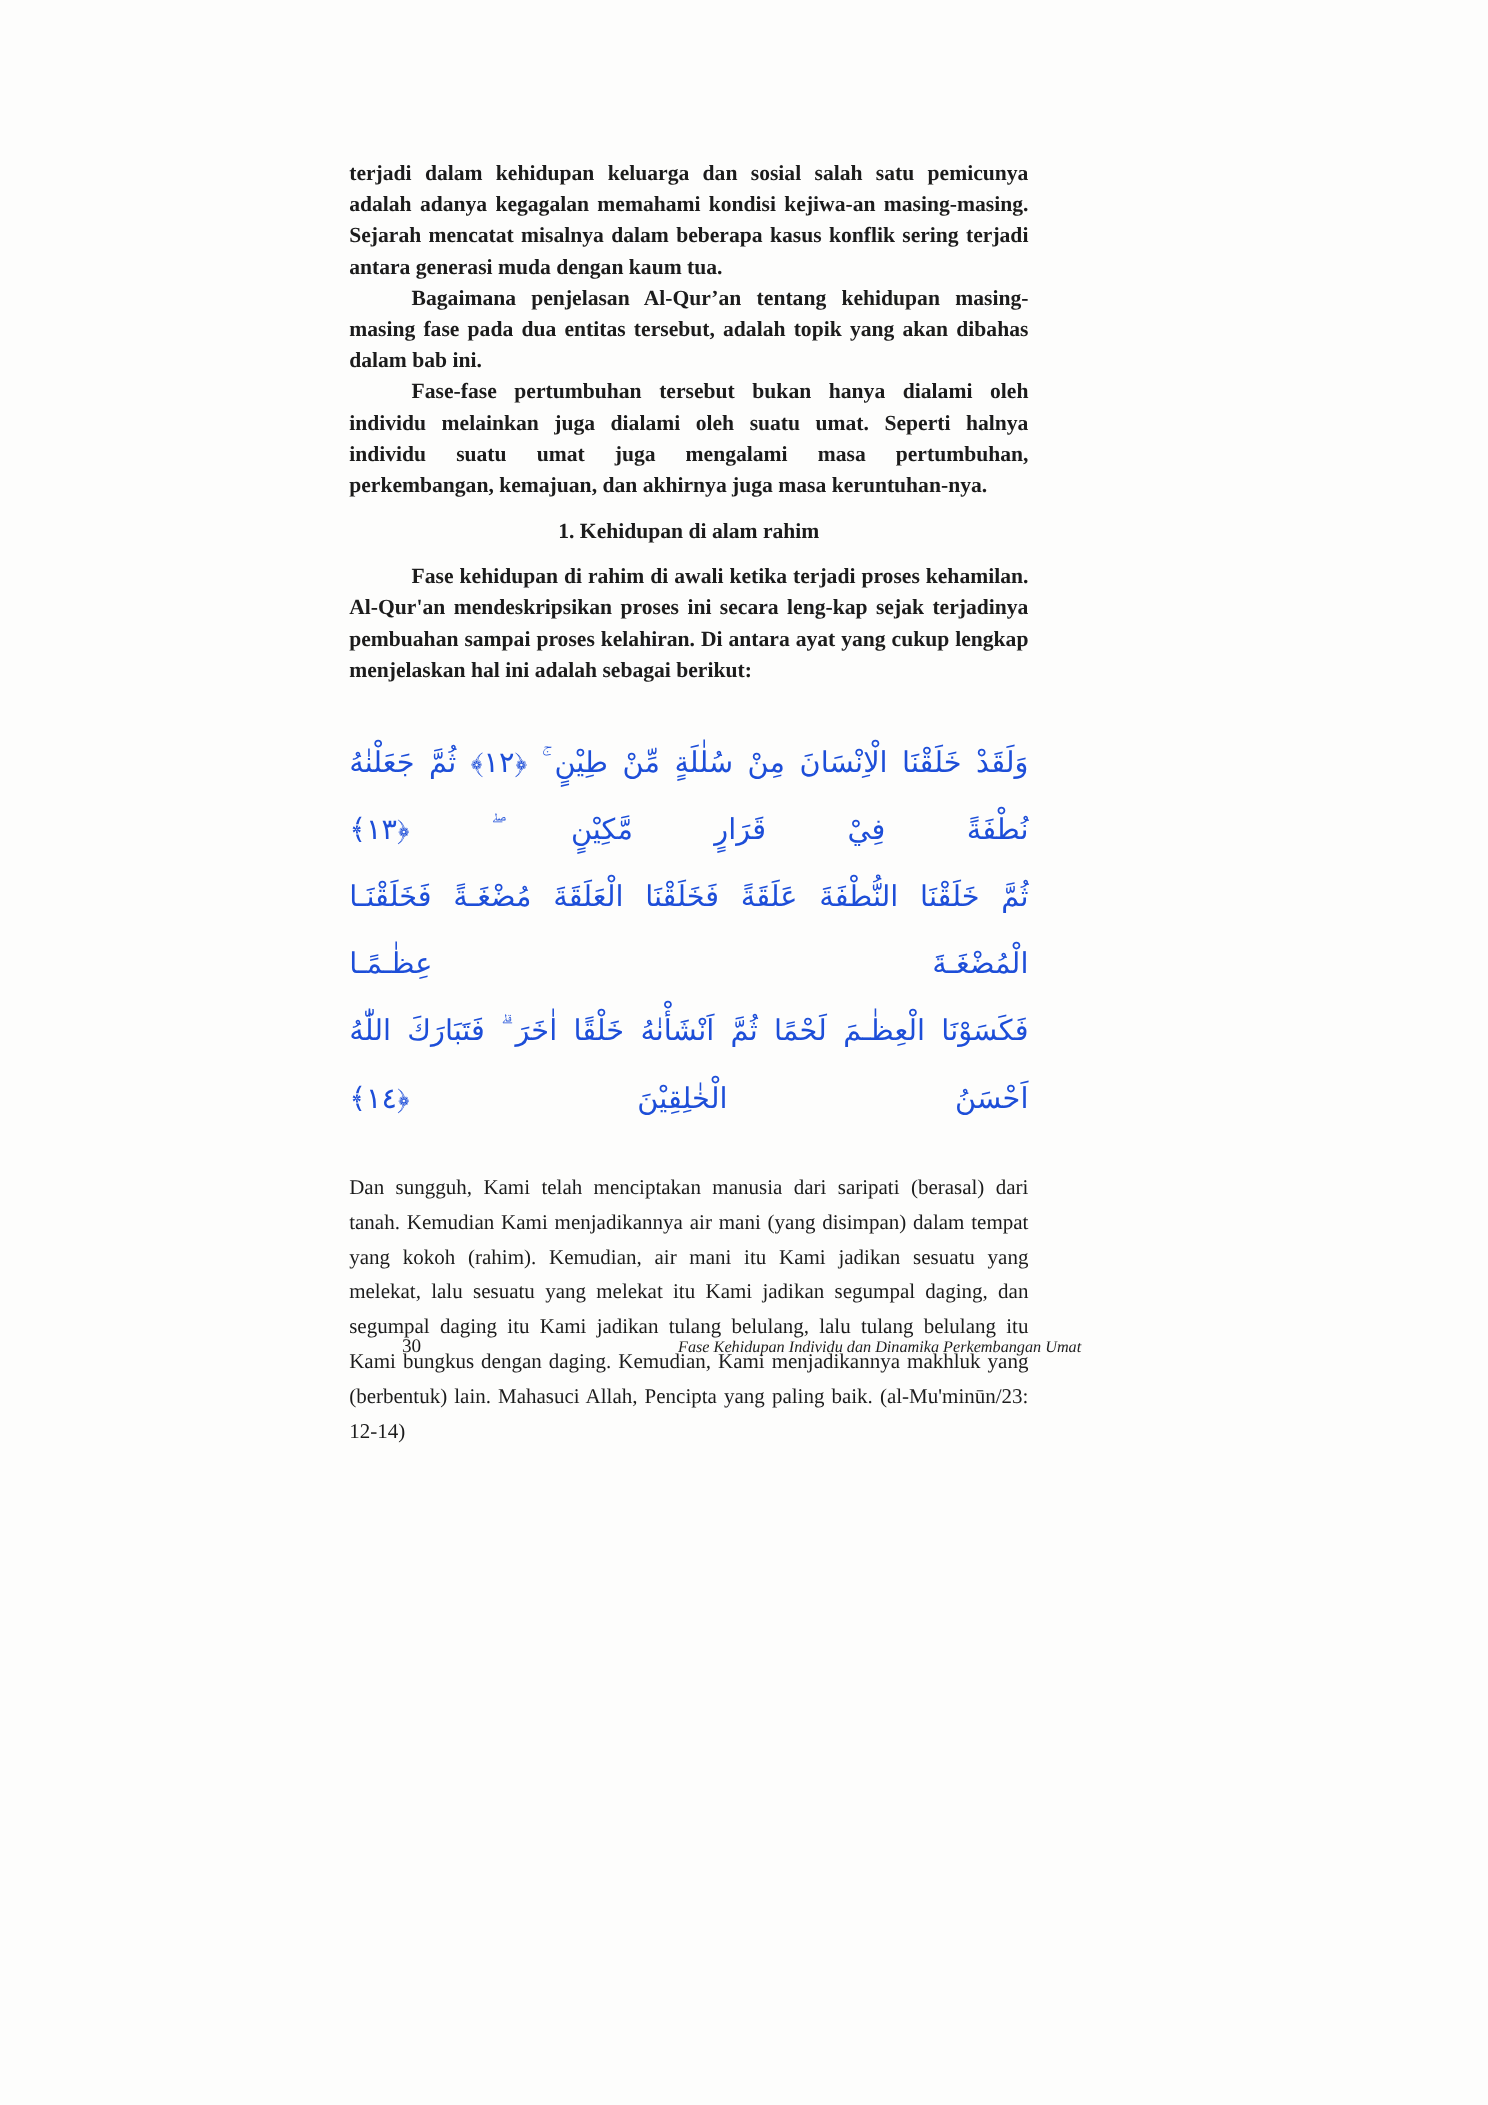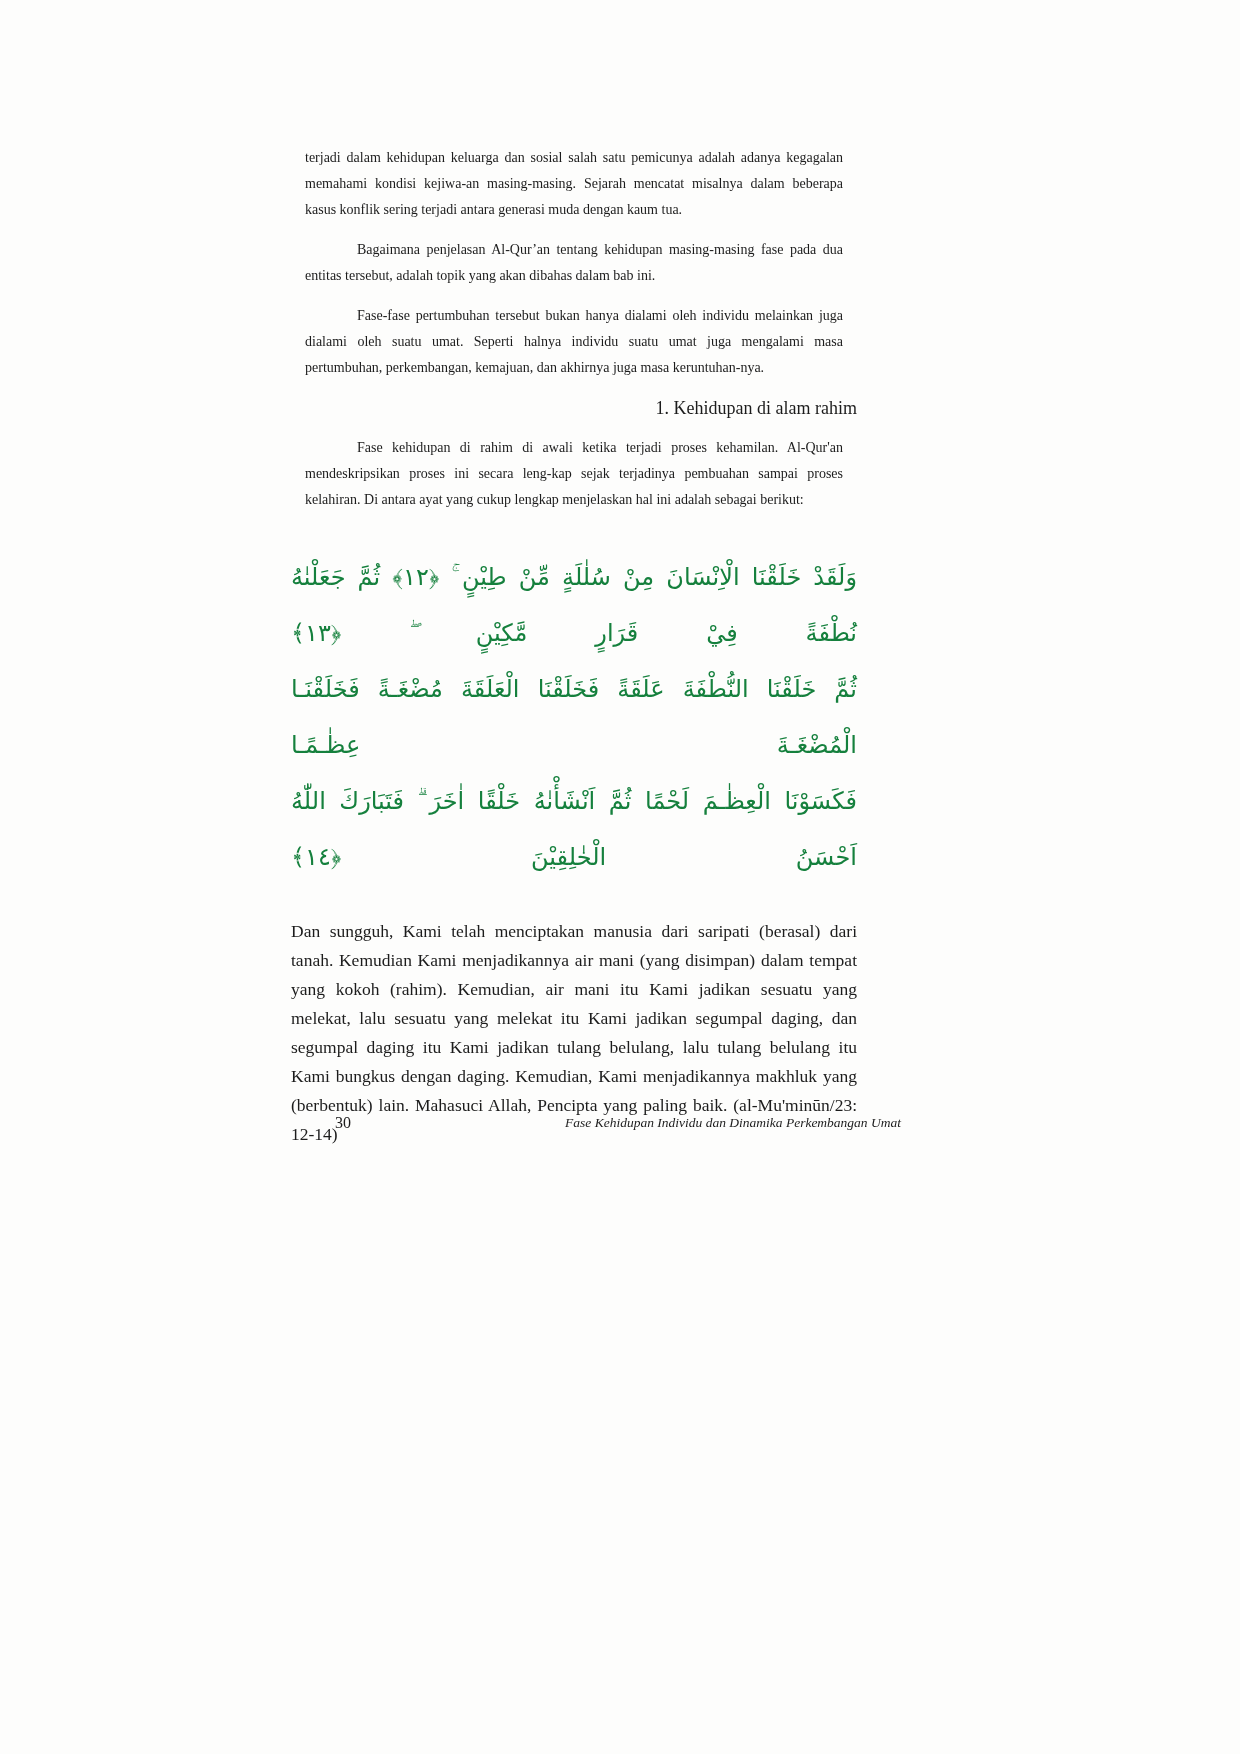--- a/index.html
+++ b/index.html
@@ -13,44 +13,46 @@
     position: relative;
     overflow: hidden;
   }
   .page-content {
     position: absolute;
     left: 291px;
     top: 131px;
     width: 566px;
   }
   .body-para {
-    font-size: 14px;
+    font-size: 18px;
     line-height: 26px;
     text-align: justify;
-    margin: 14px;
+    margin: 0;
+    font-weight: bold;
   }
   .indent { text-indent: 52px; }
   .section-heading {
     font-size: 18px;
     line-height: 26px;
     font-weight: bold;
     margin: 26px 0 0 0;
   }
   .subheading {
     font-size: 18px;
     line-height: 26px;
-    margin: 0;
-    text-align: right;
+    margin: 12px;
+    text-align: center;
+    font-weight: bold;
   }
   .arabic-block {
     direction: rtl;
     margin: 36px 0 32px 0;
     font-family: "DejaVu Sans", sans-serif;
     font-size: 24px;
-    color: #15803d;
+    color: #1d4ed8;
   }
   .arabic-line {
     line-height: 56px;
     text-align: justify;
     text-align-last: justify;
     -moz-text-align-last: justify;
   }
   .translation {
     font-size: 17.5px;
     line-height: 29px;

